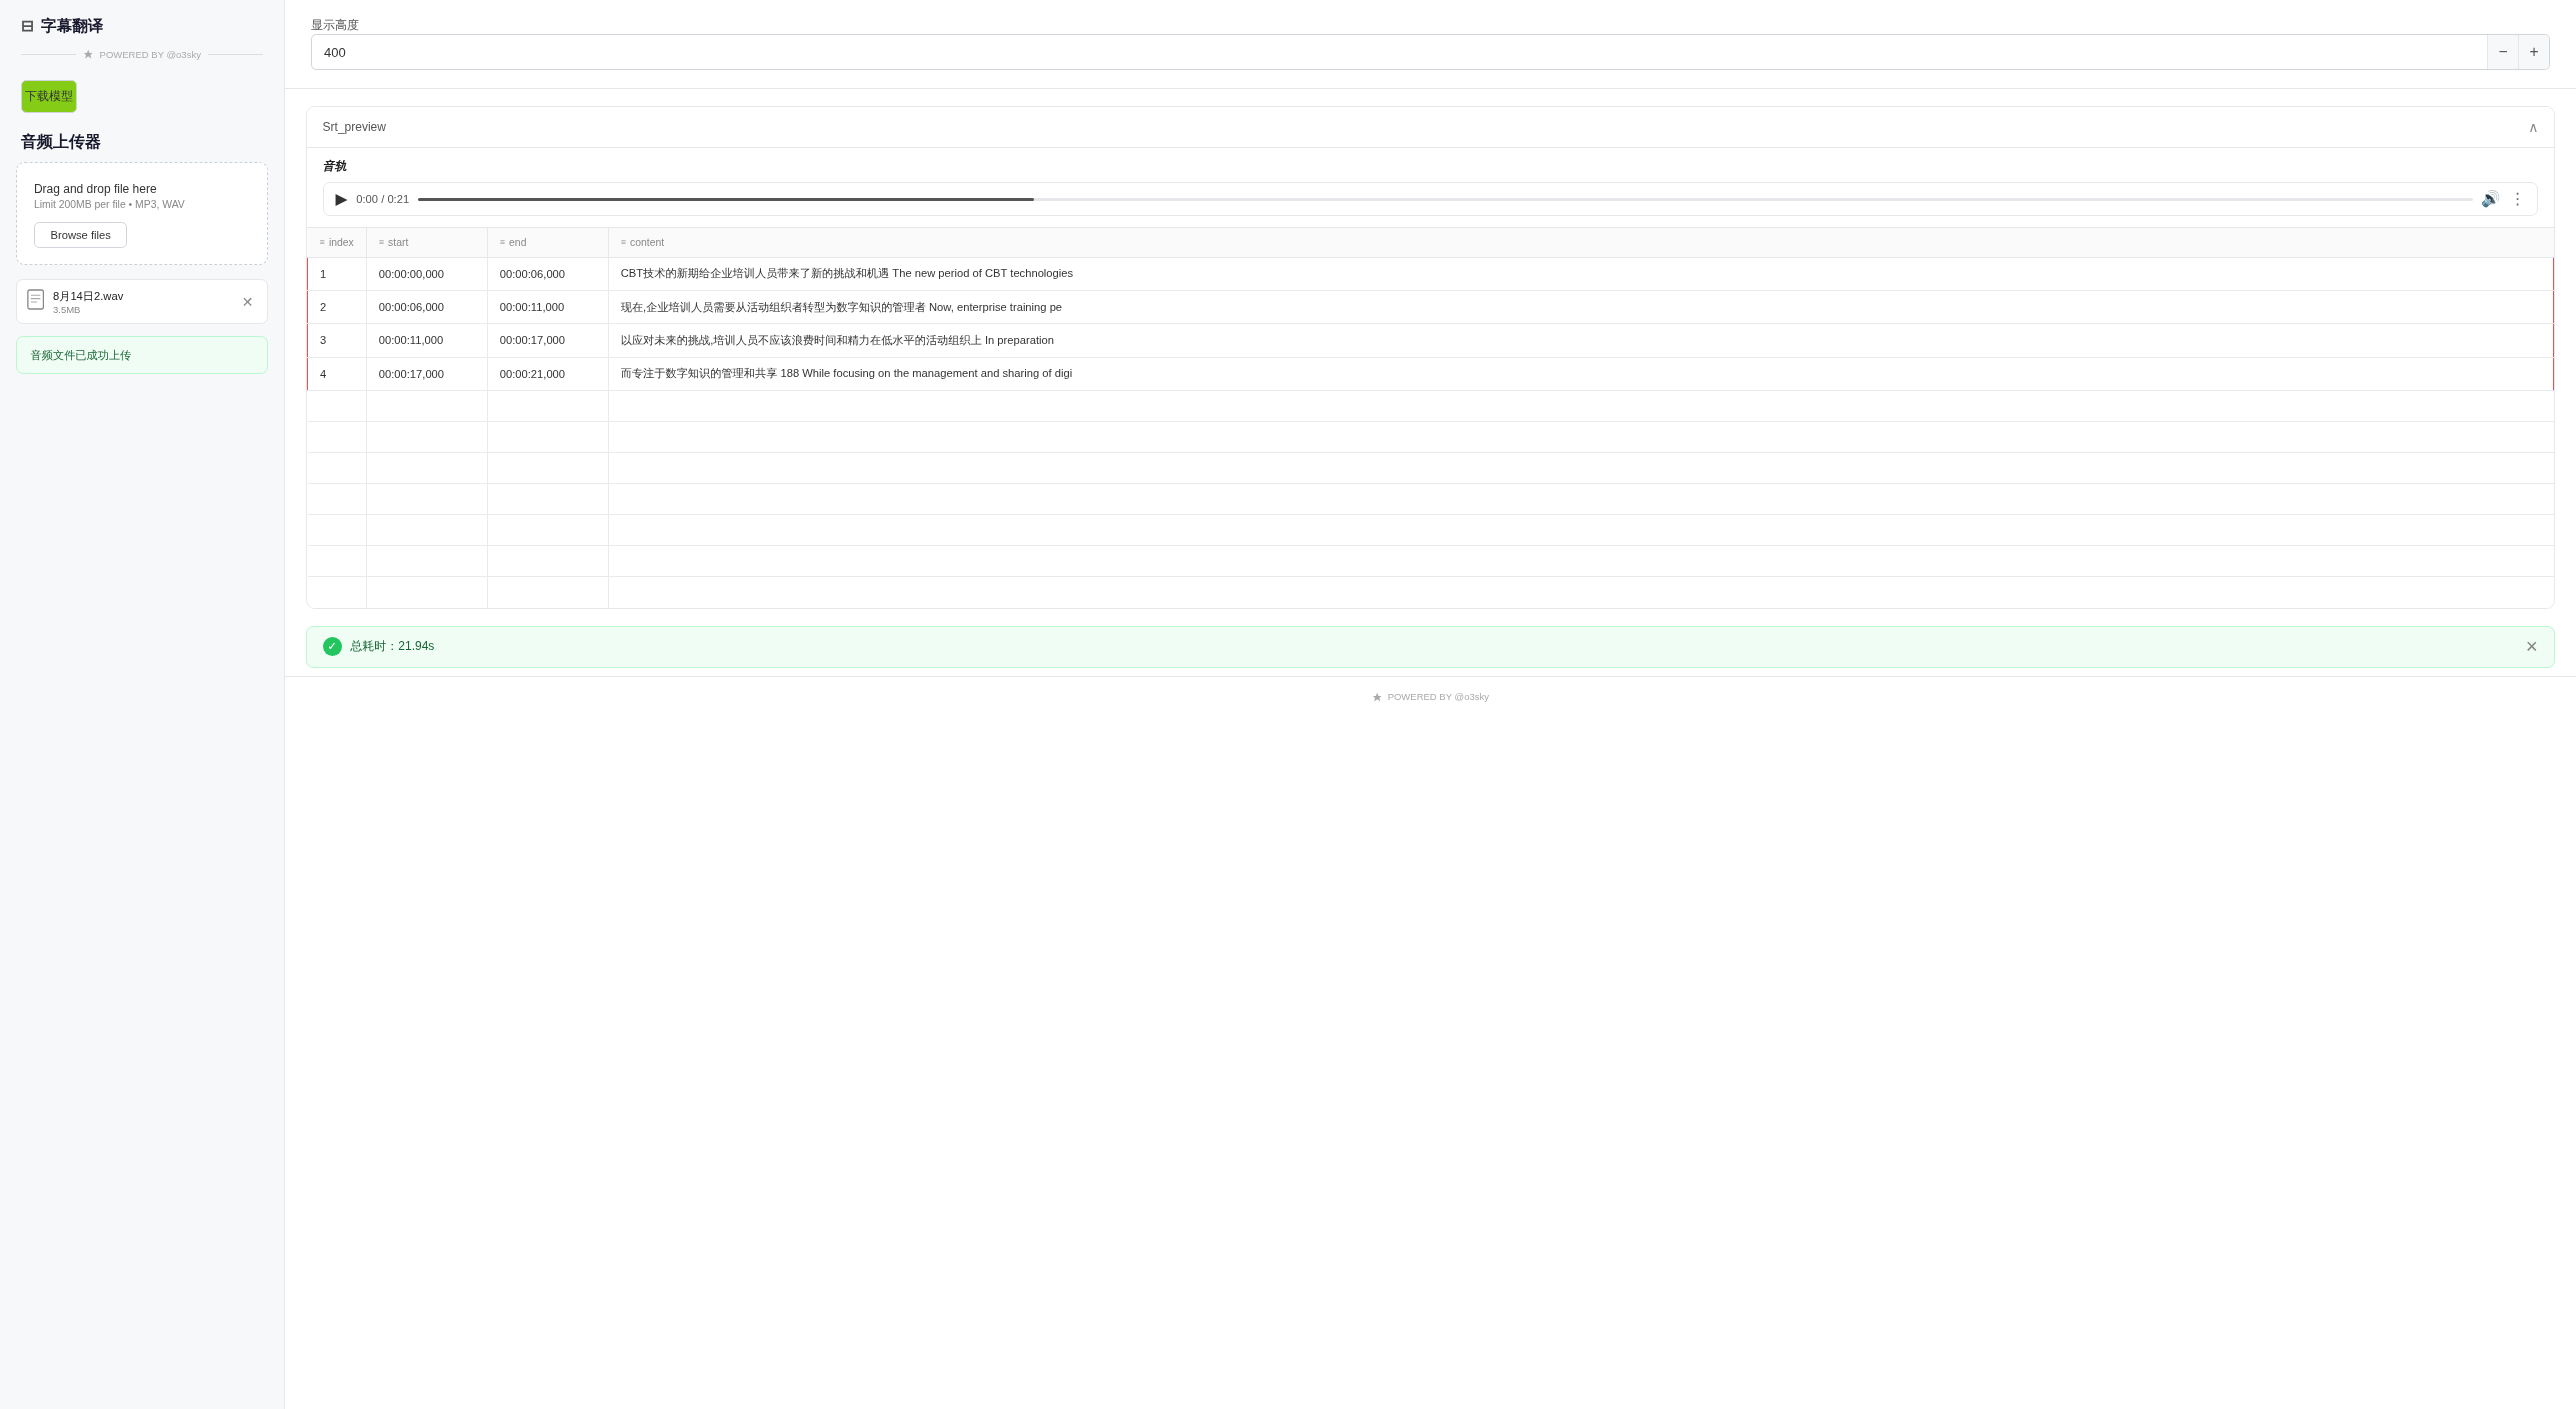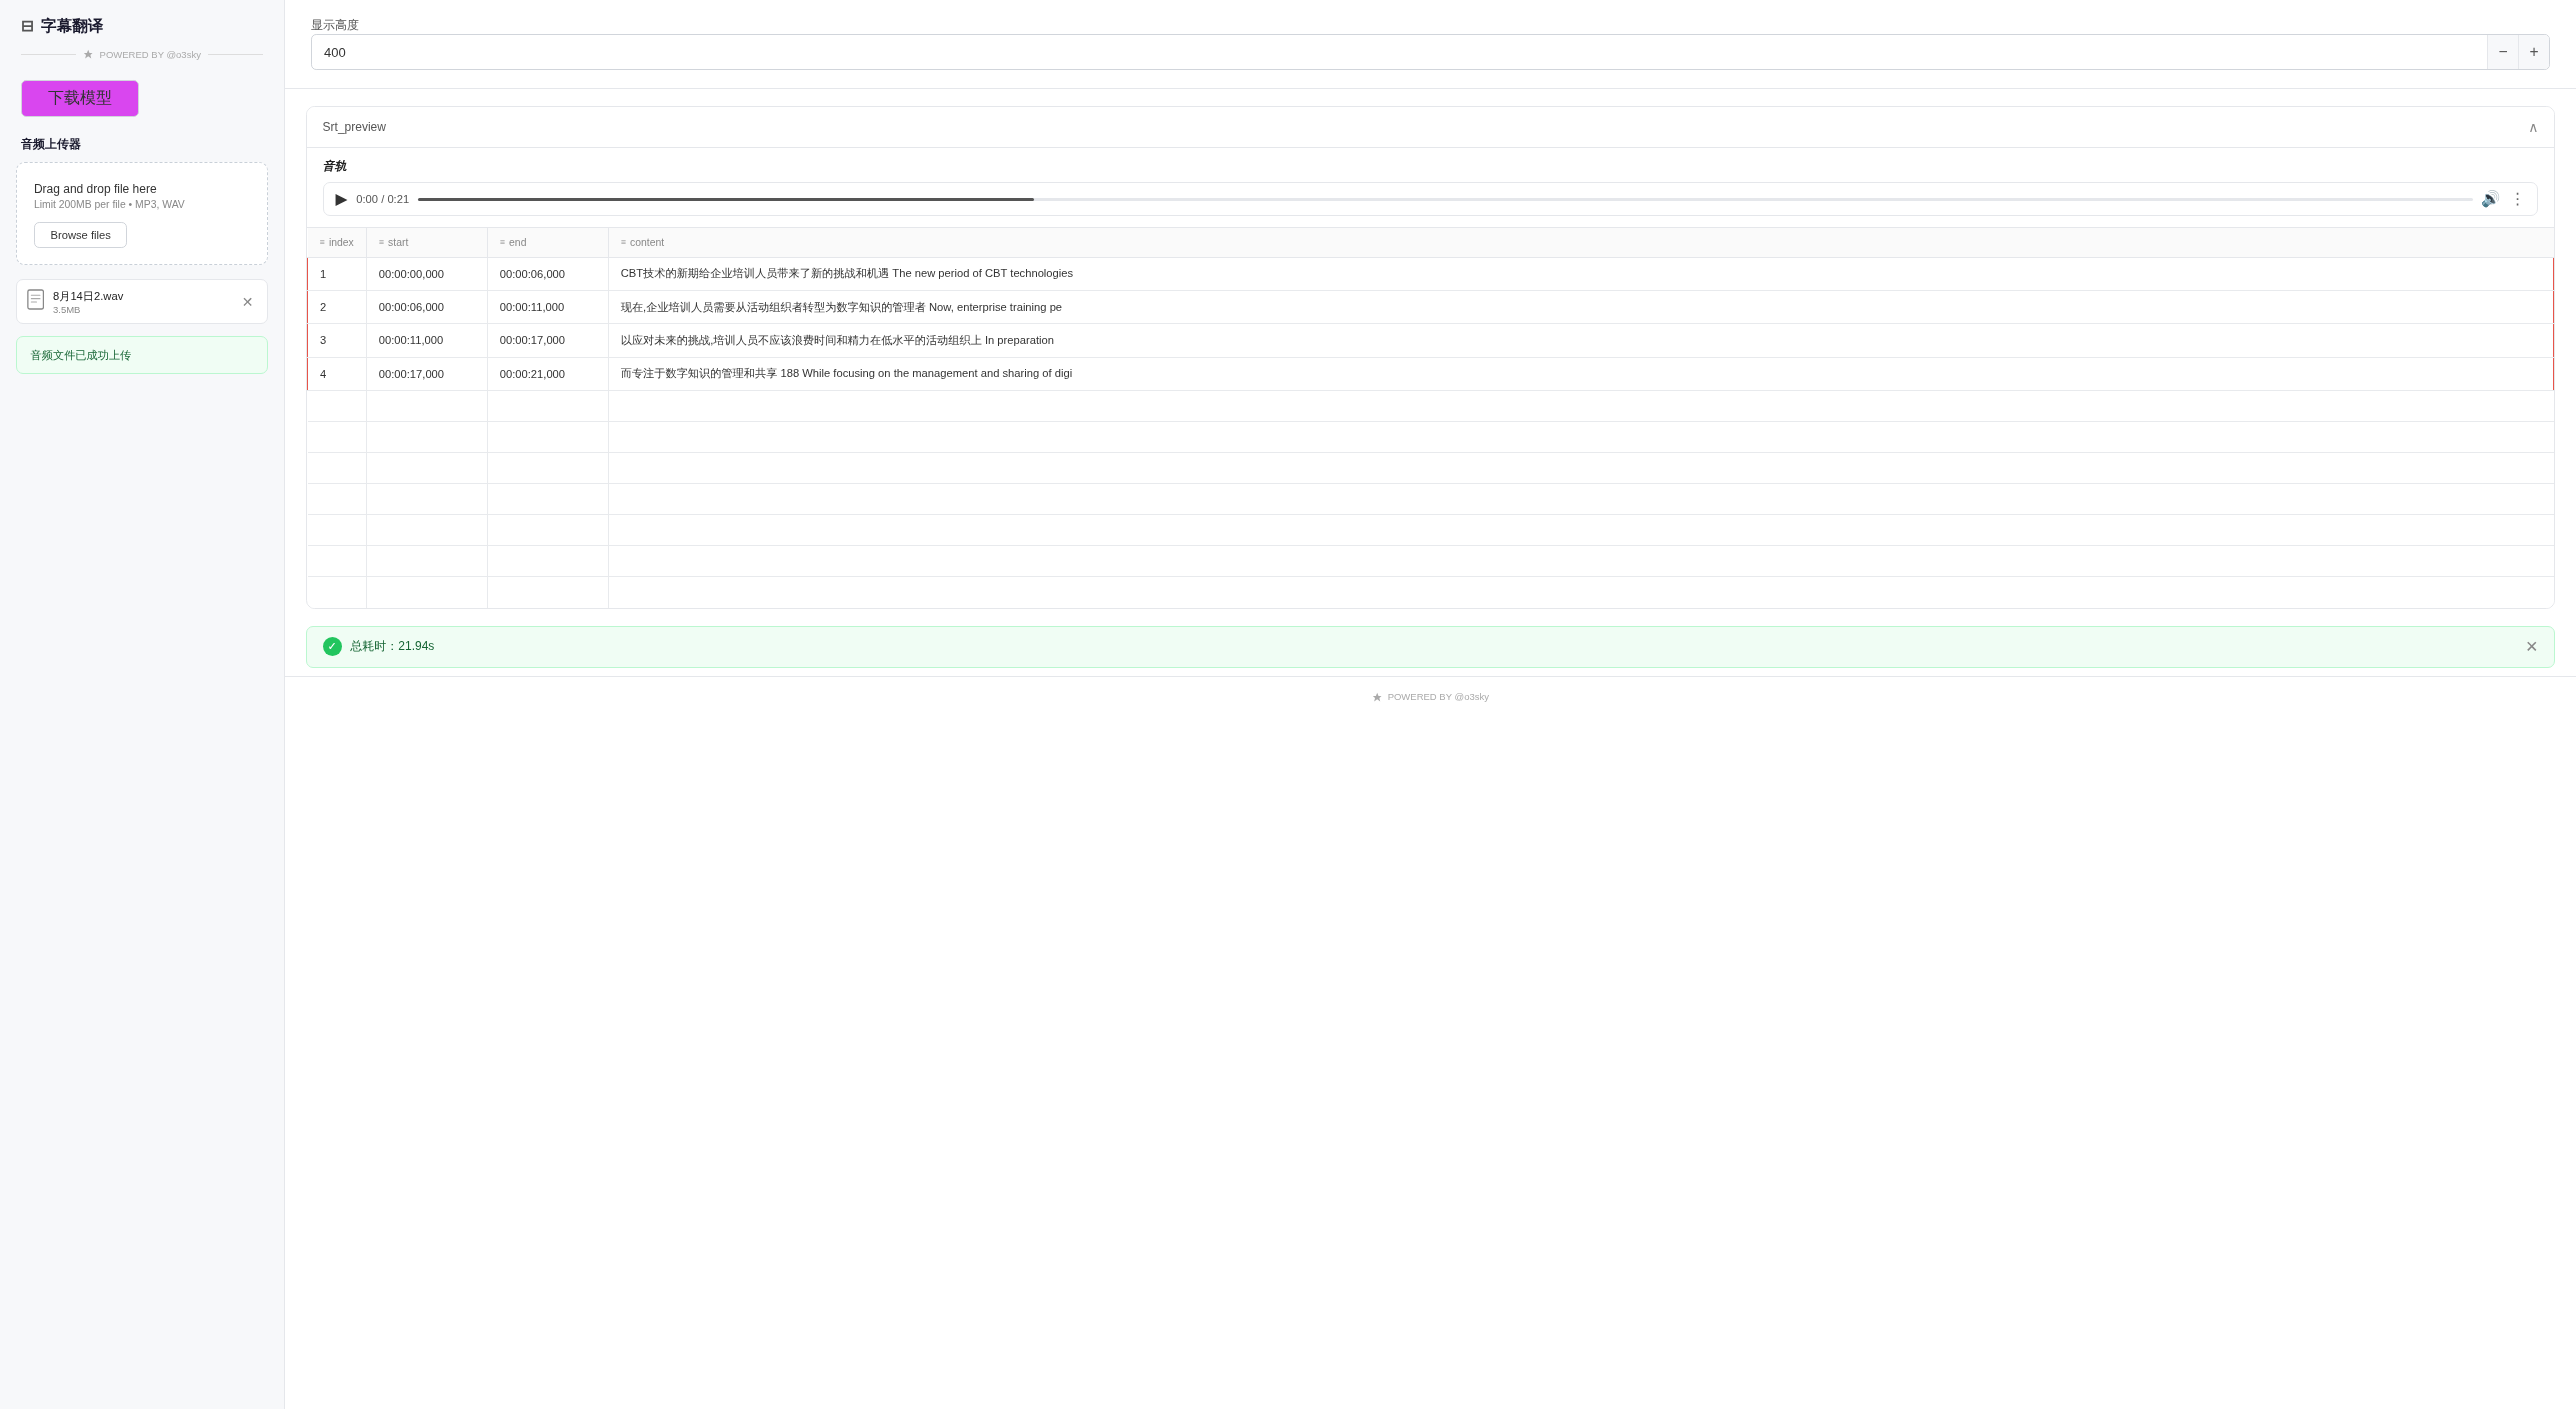--- a/index.html
+++ b/index.html
@@ -53,33 +53,33 @@
       background: #ddd;
     }
     .powered-by span {
       white-space: nowrap;
       display: flex;
       align-items: center;
       gap: 3.5px;
     }
     .download-btn {
       margin: 8.7px 21px 19px 21px;
-      padding: 7px 26px;
-      background: #d946ef;
+      padding: 7px 3px;
+      background: #84cc16;
       border: 0.9px solid #d1d5db;
       border-radius: 5.2px;
       cursor: pointer;
-      font-size: 16px;
+      font-size: 12px;
       color: #333;
       width: fit-content;
     }
 
     .section-title {
       padding: 0 21px 8.7px 21px;
-      font-size: 12px;
+      font-size: 16px;
       font-weight: 600;
       color: #1a1a2e;
     }
 
     
     .upload-area {
       margin: 0 15.6px 14px 15.6px;
       background: #fff;
       border: 1.3px dashed #c9d0d8;
       border-radius: 8.7px;

